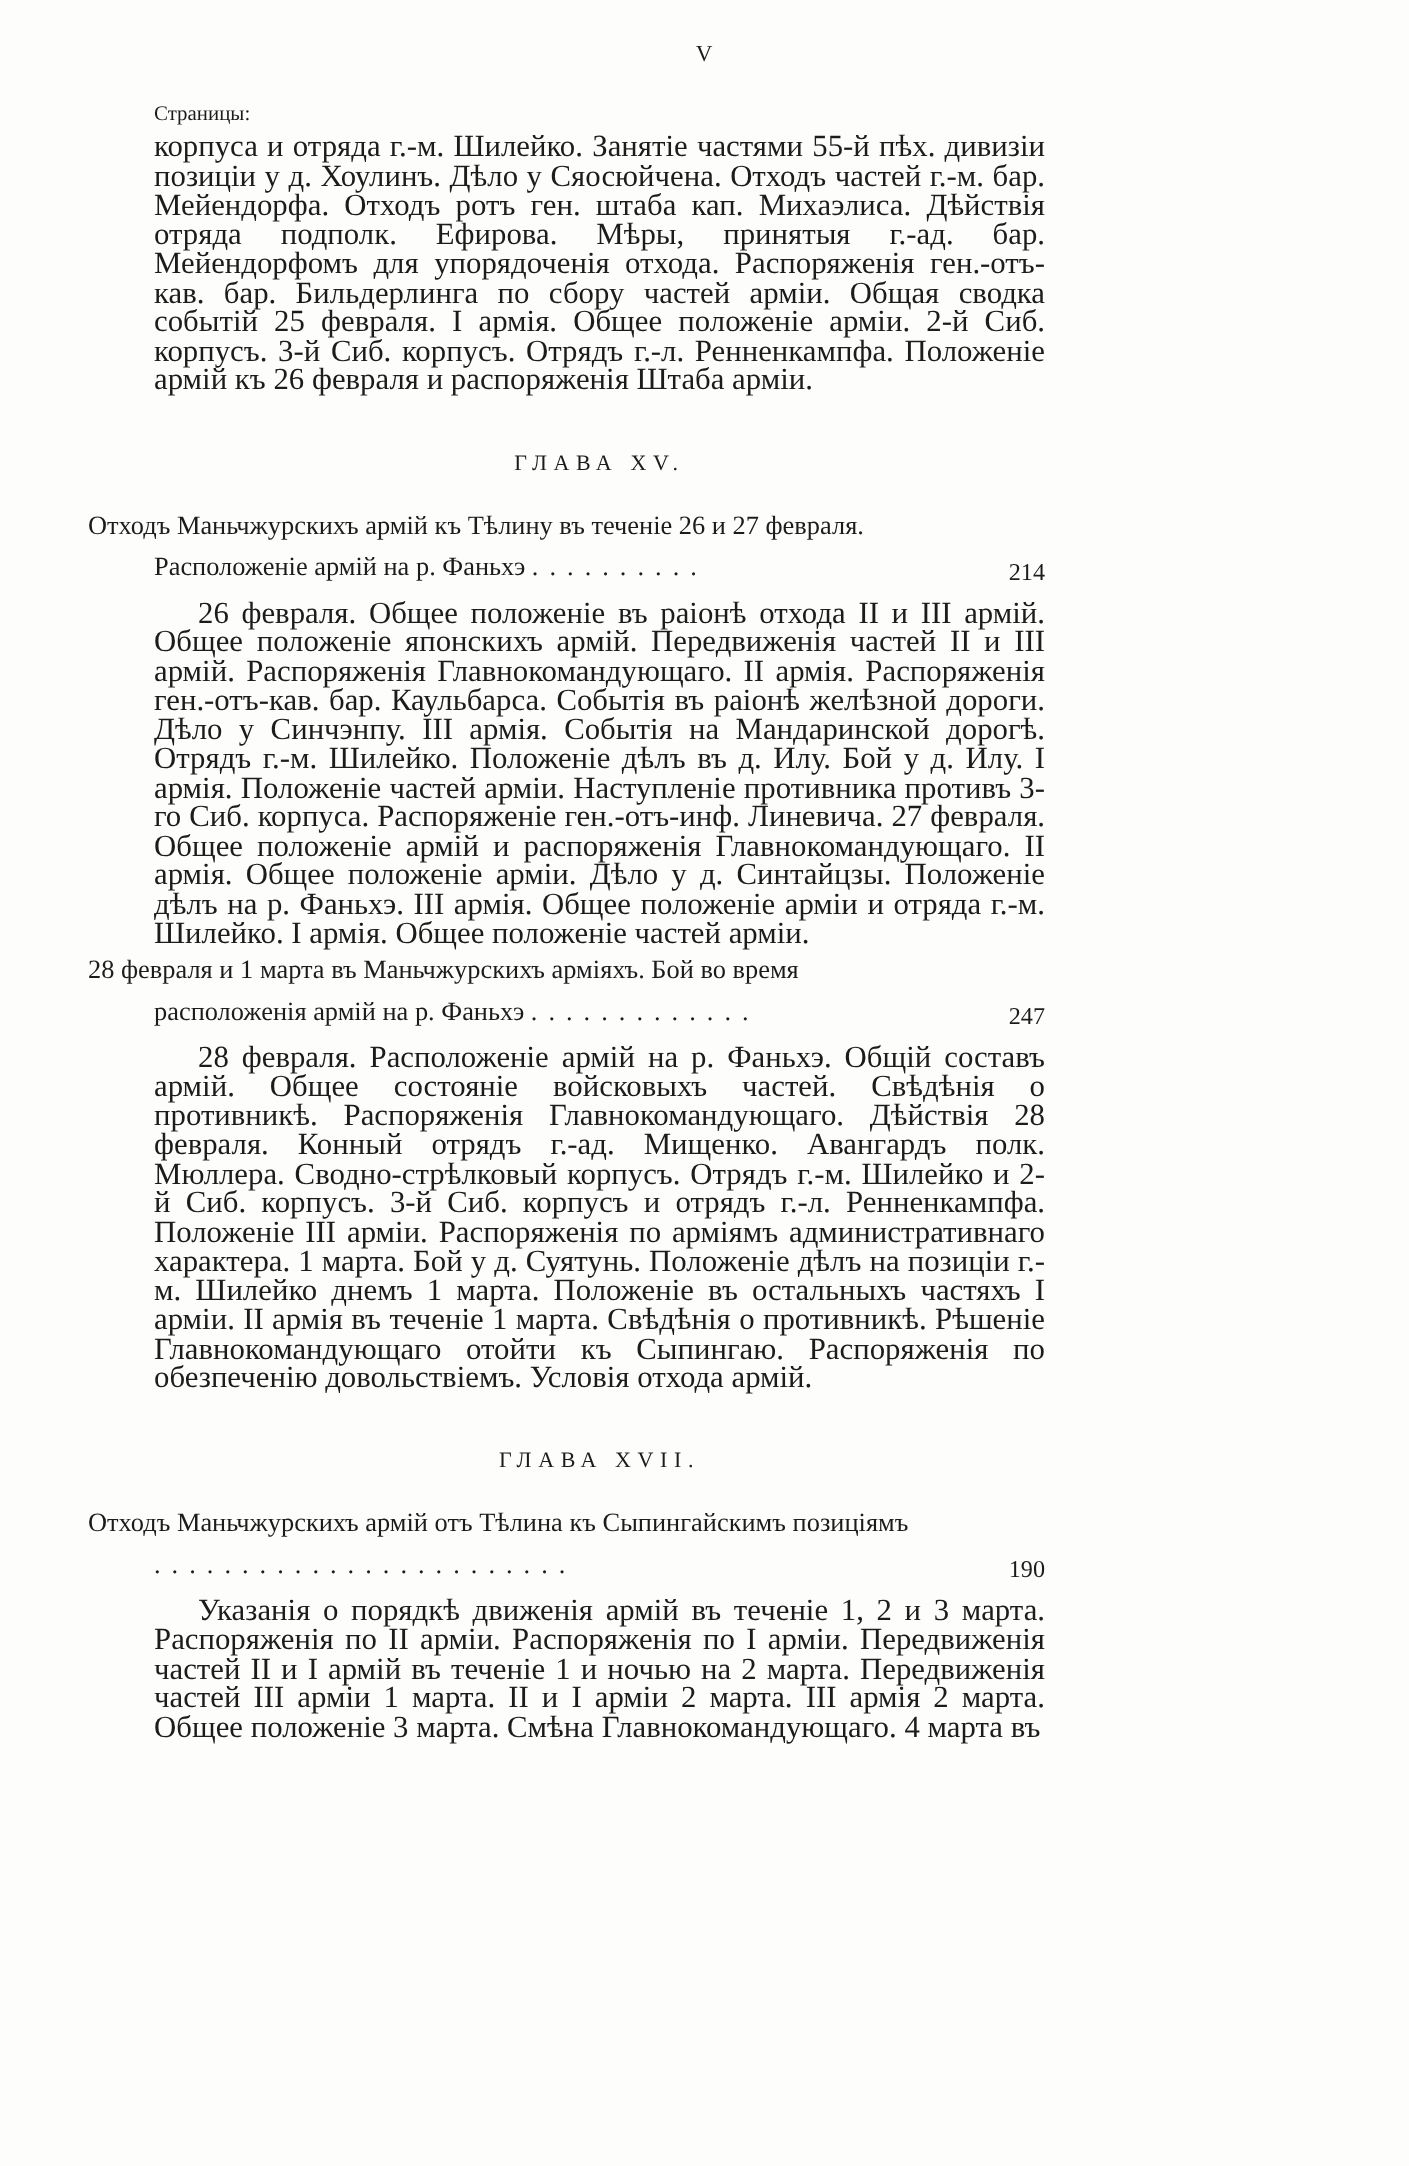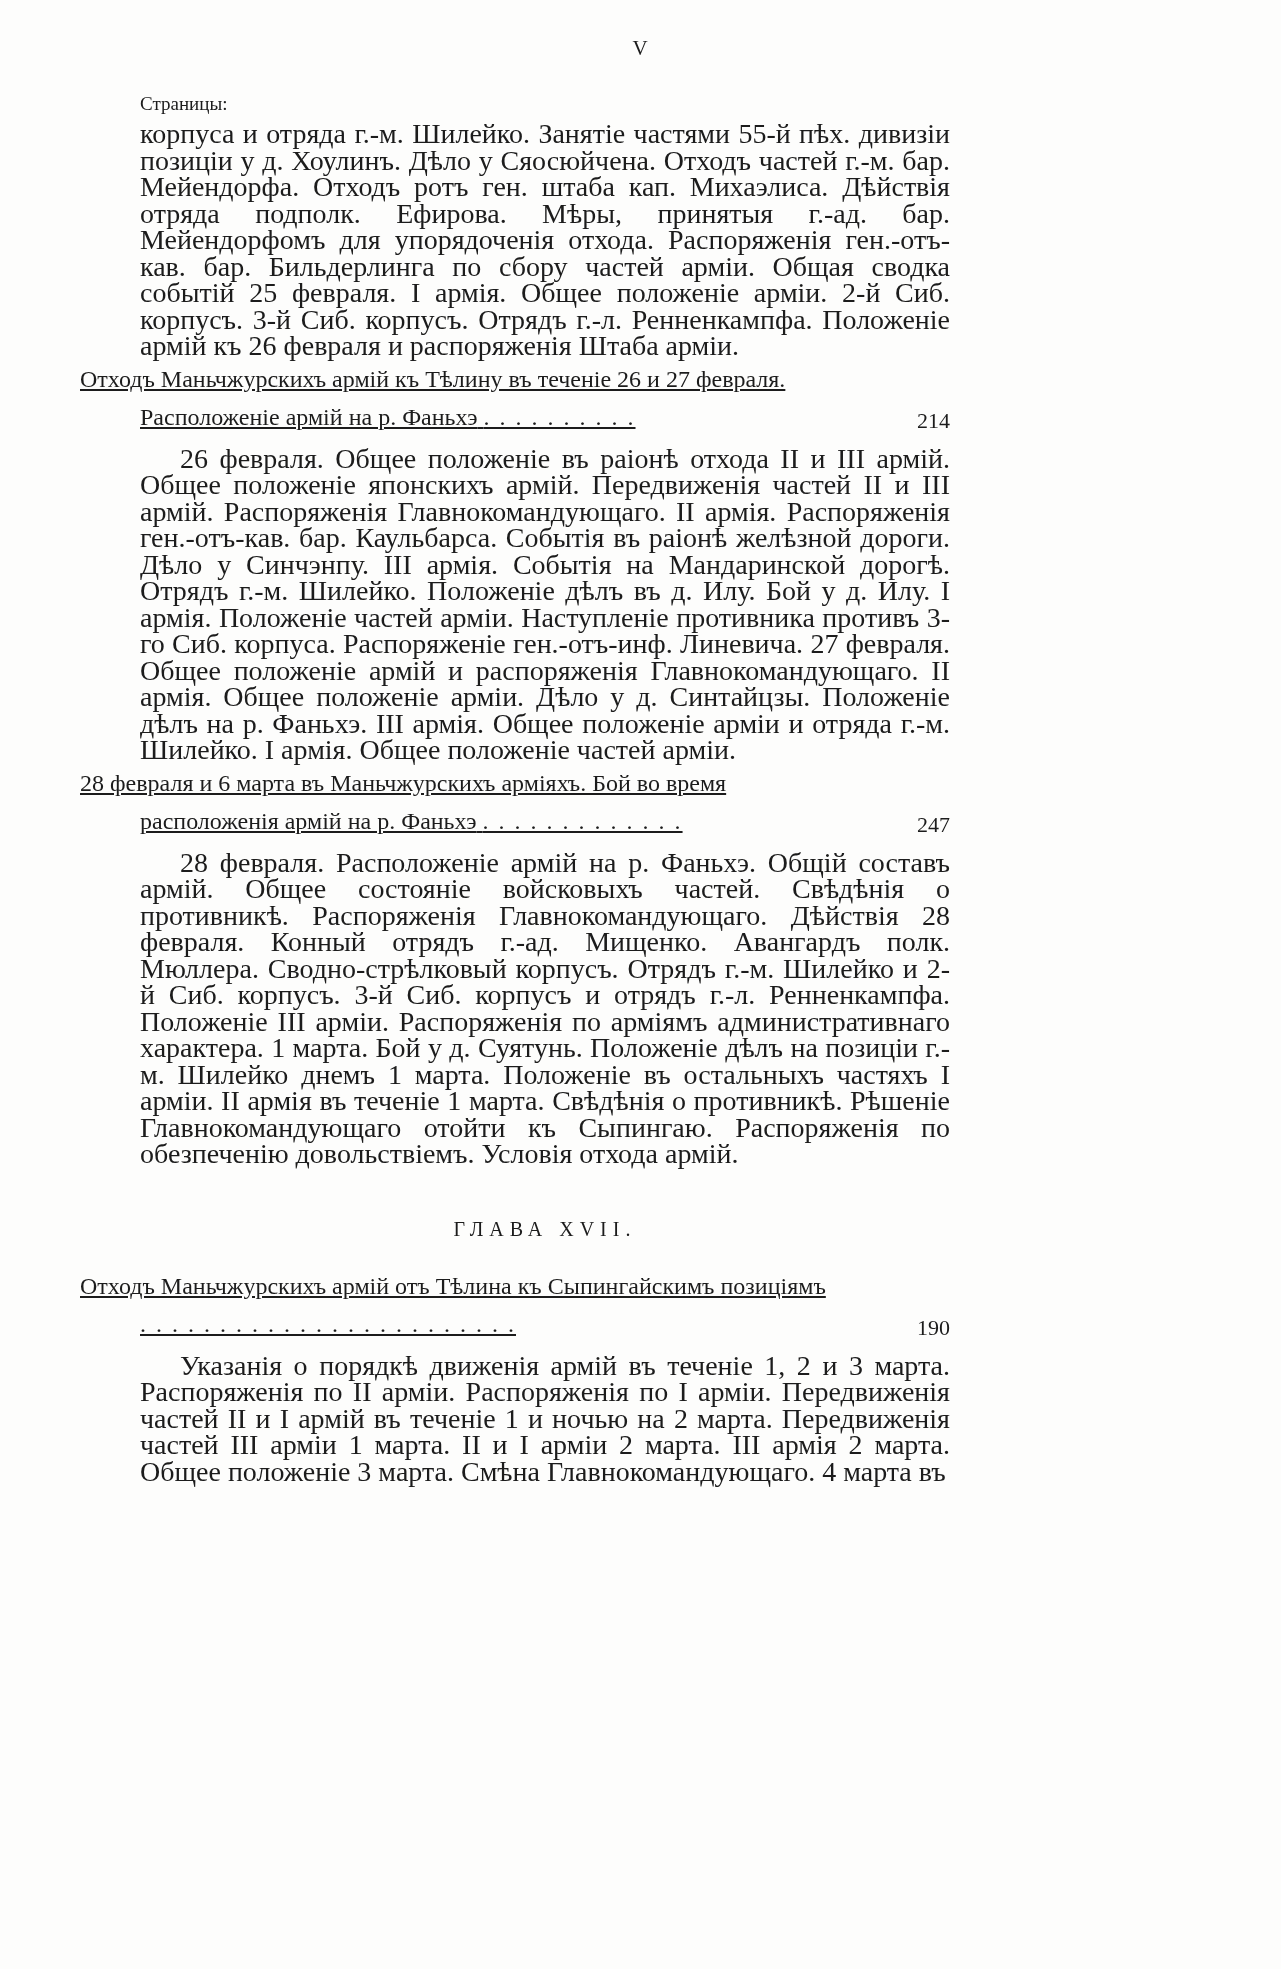--- a/index.html
+++ b/index.html
@@ -50,21 +50,20 @@
     font-size: 20px;
     letter-spacing: 6px;
     text-align: center;
     margin: 0;
     margin-top: 50px;
     margin-bottom: 26px;
   }
   .entry {
     position: relative;
     margin-bottom: 10px;
-    text-decoration: underline;
   }
   .entry-title {
     font-size: 24px;
     line-height: 38px;
     margin-left: -60px;
     padding-left: 60px;
     padding-right: 95px;
     text-indent: -60px;
   }
   .entry-title .dots {
@@ -85,32 +84,33 @@
 <div class="scan-page">
 
   <div class="folio">V</div>
 
   <div class="content">
 
     <div class="pages-label">Страницы:</div>
 
     <p class="bodytext intro">корпуса и отряда г.-м. Шилейко. Занятіе частями 55-й пѣх. дивизіи позиціи у д. Хоулинъ. Дѣло у Сяосюйчена. Отходъ частей г.-м. бар. Мейендорфа. Отходъ ротъ ген. штаба кап. Михаэлиса. Дѣйствія отряда подполк. Ефирова. Мѣры, принятыя г.-ад. бар. Мейендорфомъ для упорядоченія отхода. Распоряженія ген.-отъ-кав. бар. Бильдерлинга по сбору частей арміи. Общая сводка событій 25 февраля. I армія. Общее положеніе арміи. 2-й Сиб. корпусъ. 3-й Сиб. корпусъ. Отрядъ г.-л. Ренненкампфа. Положеніе армій къ 26 февраля и распоряженія Штаба арміи.</p>
 
+    <h3 class="chapter">ГЛАВА XV.</h3>
     <div class="entry">
       <div class="entry-title">
         <span>Отходъ Маньчжурскихъ армій къ Тѣлину въ теченіе 26 и 27 февраля. Расположеніе армій на р. Фаньхэ</span>
         <span class="dots">. . . . . . . . . .</span>
       </div>
       <div class="entry-page">214</div>
     </div>
     <p class="bodytext summary">26 февраля. Общее положеніе въ раіонѣ отхода II и III армій. Общее положеніе японскихъ армій. Передвиженія частей II и III армій. Распоряженія Главнокомандующаго. II армія. Распоряженія ген.-отъ-кав. бар. Каульбарса. Событія въ раіонѣ желѣзной дороги. Дѣло у Синчэнпу. III армія. Событія на Мандаринской дорогѣ. Отрядъ г.-м. Шилейко. Положеніе дѣлъ въ д. Илу. Бой у д. Илу. I армія. Положеніе частей арміи. Наступленіе противника противъ 3-го Сиб. корпуса. Распоряженіе ген.-отъ-инф. Линевича. 27 февраля. Общее положеніе армій и распоряженія Главнокомандующаго. II армія. Общее положеніе арміи. Дѣло у д. Синтайцзы. Положеніе дѣлъ на р. Фаньхэ. III армія. Общее положеніе арміи и отряда г.-м. Шилейко. I армія. Общее положеніе частей арміи.</p>
 
     <div class="entry">
       <div class="entry-title">
-        <span>28 февраля и 6 марта въ Маньчжурскихъ арміяхъ. Бой во время расположенія армій на р. Фаньхэ</span>
+        <span>28 февраля и 1 марта въ Маньчжурскихъ арміяхъ. Бой во время расположенія армій на р. Фаньхэ</span>
         <span class="dots">. . . . . . . . . . . . .</span>
       </div>
       <div class="entry-page">247</div>
     </div>
     <p class="bodytext summary">28 февраля. Расположеніе армій на р. Фаньхэ. Общій составъ армій. Общее состояніе войсковыхъ частей. Свѣдѣнія о противникѣ. Распоряженія Главнокомандующаго. Дѣйствія 28 февраля. Конный отрядъ г.-ад. Мищенко. Авангардъ полк. Мюллера. Сводно-стрѣлковый корпусъ. Отрядъ г.-м. Шилейко и 2-й Сиб. корпусъ. 3-й Сиб. корпусъ и отрядъ г.-л. Ренненкампфа. Положеніе III арміи. Распоряженія по арміямъ административнаго характера. 1 марта. Бой у д. Суятунь. Положеніе дѣлъ на позиціи г.-м. Шилейко днемъ 1 марта. Положеніе въ остальныхъ частяхъ I арміи. II армія въ теченіе 1 марта. Свѣдѣнія о противникѣ. Рѣшеніе Главнокомандующаго отойти къ Сыпингаю. Распоряженія по обезпеченію довольствіемъ. Условія отхода армій.</p>
 
     <h3 class="chapter">ГЛАВА XVII.</h3>
     <div class="entry">
       <div class="entry-title">
         <span>Отходъ Маньчжурскихъ армій отъ Тѣлина къ Сыпингайскимъ позиціямъ</span>

